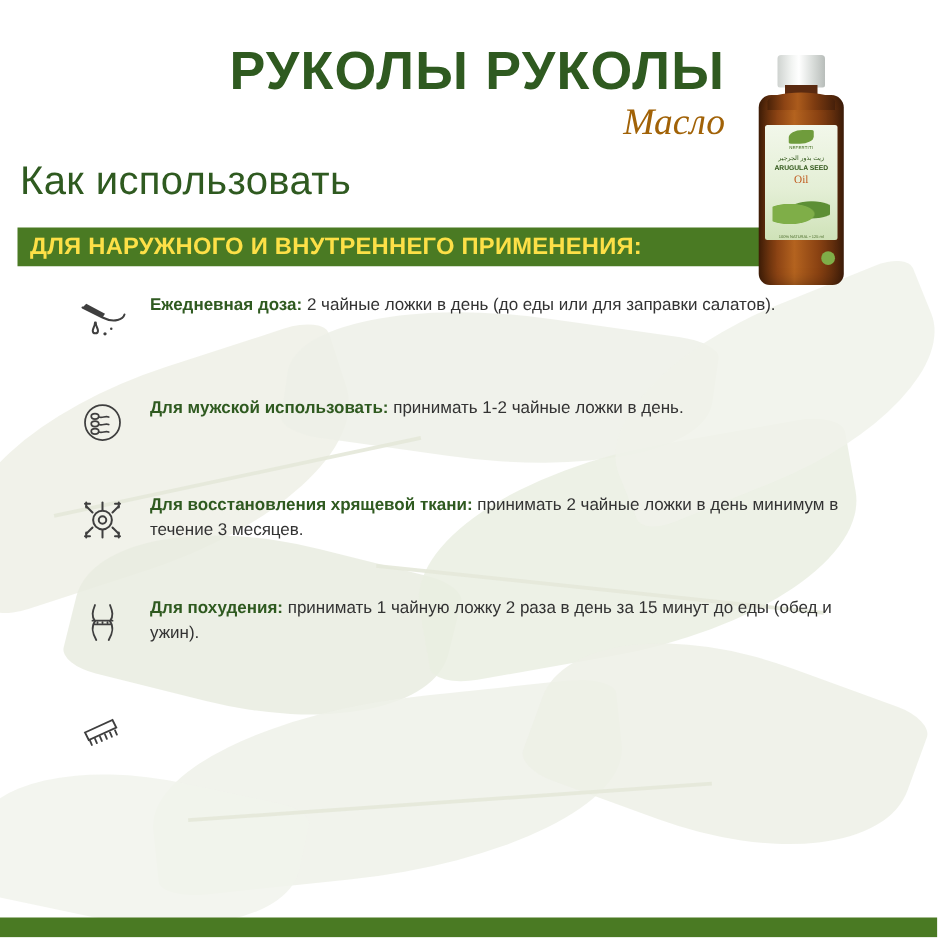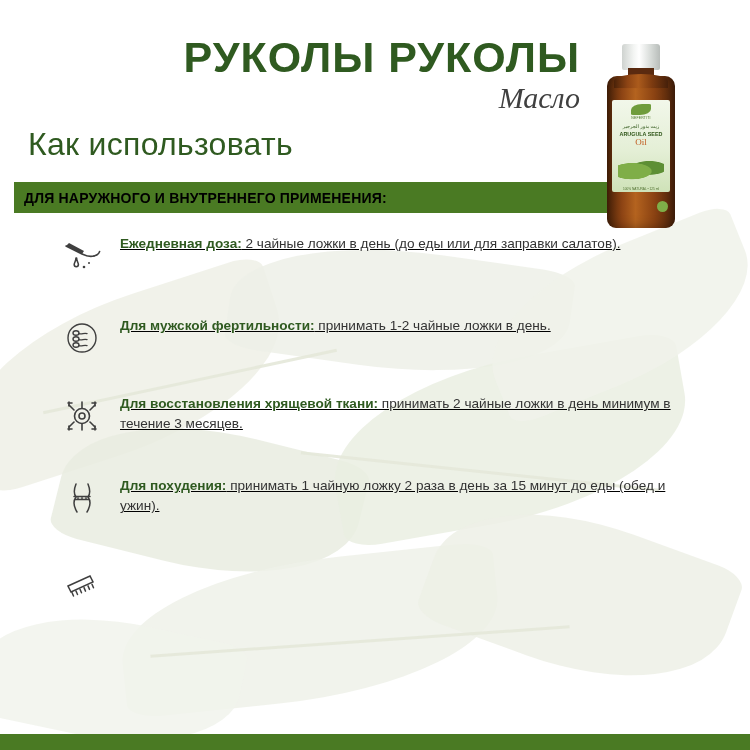--- a/index.html
+++ b/index.html
@@ -75,48 +75,48 @@
     font-size: 43px;
     letter-spacing: 1px;
     color: #2f5a20;
     line-height: 1;
     margin: 0;
   }
   .sub-title {
     font-family: "Liberation Serif", serif;
     font-style: italic;
     font-size: 30px;
-    color: #404040;
+    color: #a16207;
     margin: 4px 0 0 0;
     line-height: 1;
     text-align: right;
   }
   .howto {
     position: absolute;
-    left: 28px;
+    left: 16px;
     top: 126px;
     font-size: 32px;
     color: #2f5a20;
     letter-spacing: .3px;
   }
 
   
   .green-bar {
     position: absolute;
     left: 14px;
     top: 182px;
     width: 660px;
     height: 31px;
     background: #4a7a23;
     display: flex;
     align-items: center;
   }
   .green-bar-text {
-    color: #000000;
-    font-size: 14px;
+    color: #fde047;
+    font-size: 19px;
     font-weight: bold;
     letter-spacing: .2px;
     padding-left: 10px;
   }
 
   
   .bottle {
     position: absolute;
     left: 604px;
     top: 44px;
@@ -235,21 +235,20 @@
     position: absolute;
     left: 58px;
     top: 230px;
     width: 640px;
   }
   .item {
     position: relative;
     min-height: 72px;
     padding-left: 62px;
     margin-bottom: 0;
-    text-decoration: underline;
   }
   .item .ico {
     position: absolute;
     left: 0;
     top: 2px;
     width: 48px;
     height: 48px;
     display: flex;
     align-items: center;
     justify-content: center;
@@ -353,21 +352,21 @@
             <circle cx="22" cy="22" r="14"></circle>
             <ellipse cx="16" cy="17" rx="3" ry="2.2"></ellipse>
             <path d="M19 17.6 C22 18.6 24 16.6 27 17.6"></path>
             <ellipse cx="16" cy="23" rx="3" ry="2.2"></ellipse>
             <path d="M19 23.6 C22 24.6 24 22.6 27 23.6"></path>
             <ellipse cx="16" cy="29" rx="3" ry="2.2"></ellipse>
             <path d="M19 29.6 C22 30.6 24 28.6 27 29.6"></path>
           </svg>
         </div>
         <div class="txt">
-          <b>Для мужской фертильности:</b><span> принимать 1-2 чайные ложки в день.</span>
+          <b>Для мужской использовать:</b><span> принимать 1-2 чайные ложки в день.</span>
         </div>
       </div>
 
 
       <div class="item i4">
         <div class="ico">
           <svg width="44" height="44" viewBox="0 0 44 44" fill="none" stroke="#3f3f3f" stroke-width="1.6" stroke-linecap="round">
             <path d="M22 8 L22 14"></path>
             <circle cx="22" cy="22" r="7.5"></circle>
             <path d="M14 16 L9 11"></path>

